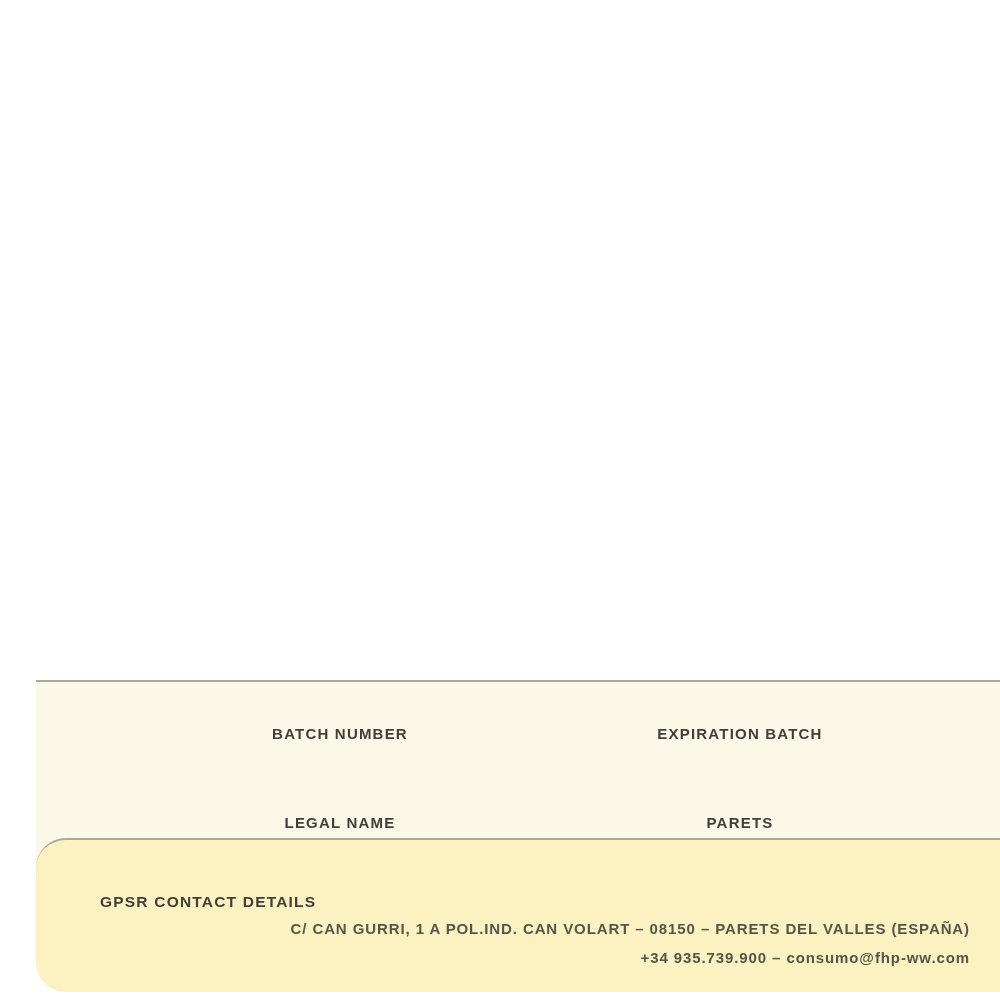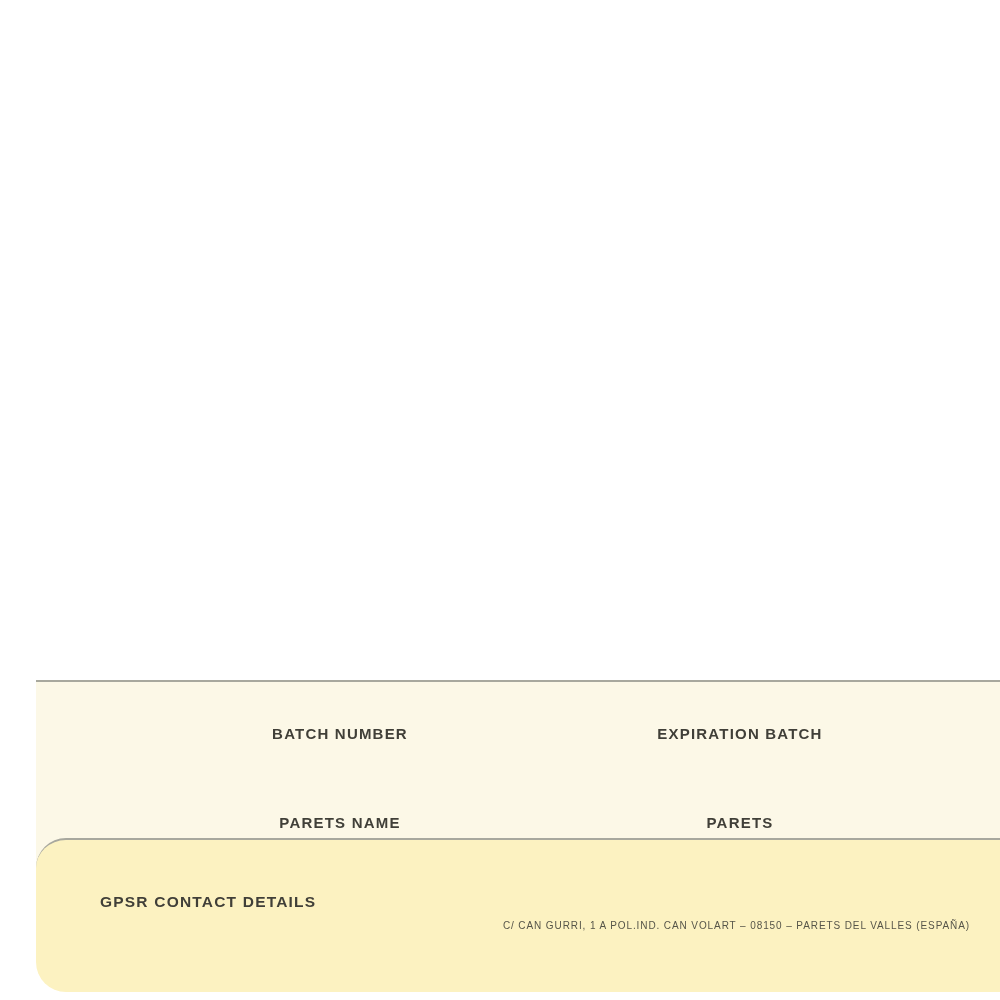--- a/index.html
+++ b/index.html
@@ -77,47 +77,49 @@
     top: 39px;
     font-size: 15.5px;
     font-weight: bold;
     letter-spacing: 1.2px;
     color: var(--text-label);
     white-space: nowrap;
   }
   .gpsr-line {
     position: absolute;
     right: 52px;
-    font-size: 10px;
+    font-size: 15px;
     letter-spacing: 0.9px;
     color: var(--text-value);
     white-space: nowrap;
     text-align: right;
+    font-weight: bold;
   }
   .gpsr-address { top: 66px; }
   .gpsr-phone   { top: 95px; }
 </style>
 </head>
 <body>
 
 <div class="page">
 
   <div class="white-space"></div>
 
   <section class="info-band">
     <div class="field-label col-left row-1">BATCH NUMBER</div>
     <div class="field-label col-right row-1">EXPIRATION BATCH</div>
 
     <div class="field-value col-left" style="top:58px"></div>
     <div class="field-value col-right" style="top:58px"></div>
 
-    <div class="field-label col-left row-2-label">PARETS NAME</div>
+    <div class="field-label col-left row-2-label">LEGAL NAME</div>
 
     <div class="field-label col-right row-2-label">PARETS</div>
     <div class="field-value col-right" style="top:142px">ESPAÑA</div>
   </section>
 
   <section class="gpsr-band">
     <div class="gpsr-title">GPSR CONTACT DETAILS</div>
     <div class="gpsr-line gpsr-address">C/ CAN GURRI, 1 A POL.IND. CAN VOLART – 08150 – PARETS DEL VALLES (ESPAÑA)</div>
+    <div class="gpsr-line gpsr-phone">+34 935.739.900 – consumo@fhp-ww.com</div>
   </section>
 
 </div>
 
 </body></html>

